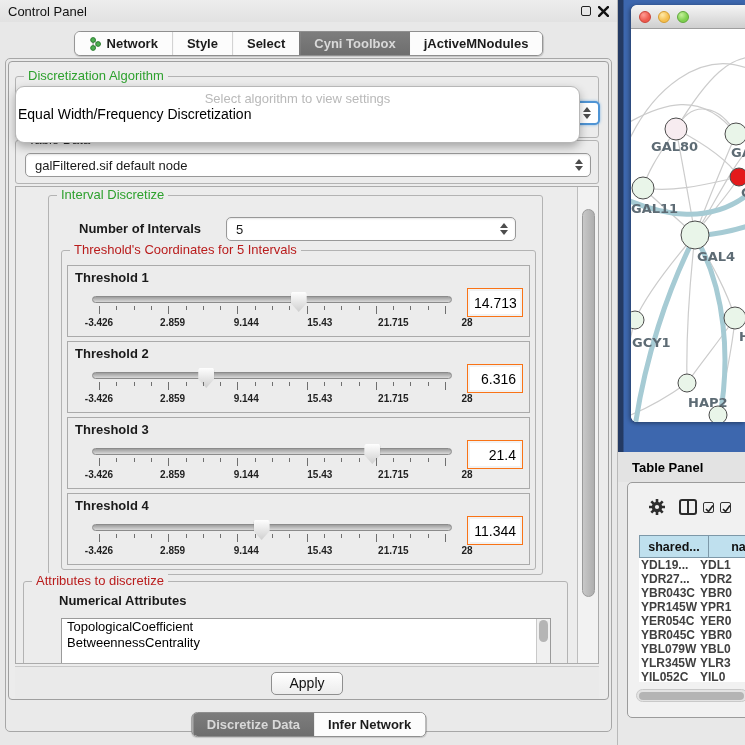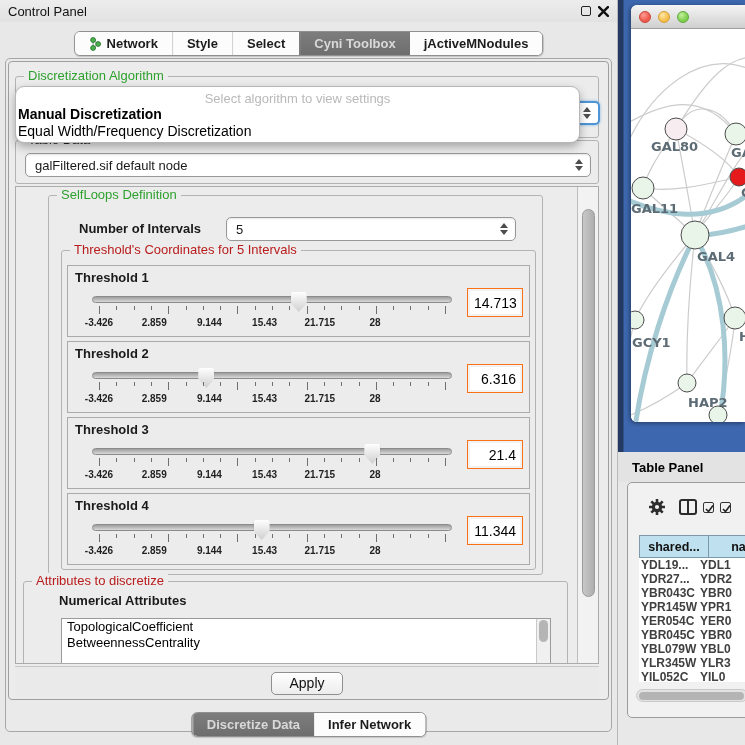--- a/index.html
+++ b/index.html
@@ -58,21 +58,21 @@
 
   .thr-panel { position:relative; margin:0 5px 4px 5px; height:72px; border:1px solid #aaaaaa; background:#ececec; }
   .thr-panel:first-child { margin-top:14px; }
   .thr-label { position:absolute; left:7px; top:4px; font-weight:700; font-size:13px; }
   .slider-zone { position:absolute; left:24px; top:26px; width:362px; height:44px; }
   .track { position:absolute; left:0; top:4px; width:360px; height:7px; border-radius:4px; background:linear-gradient(#9d9d9d,#d9d9d9); border:1px solid #8b8b8b; }
   .thumb { position:absolute; top:0; width:16px; height:20px; background:linear-gradient(#fefefe,#cfcfcf); clip-path:polygon(8% 0,92% 0,100% 10%,100% 55%,50% 100%,0 55%,0 10%); filter:drop-shadow(0 0 1px #777); }
   .ticks { position:absolute; left:7px; top:14px; width:346px; height:9px; }
   .tick { position:absolute; top:0; width:1px; height:4px; background:#6f6f6f; }
   .tick.major { height:8px; }
-  .ticklabels { position:absolute; left:7px; top:25px; width:276px; height:12px; }
+  .ticklabels { position:absolute; left:7px; top:25px; width:368px; height:12px; }
   .ticklabel { position:absolute; transform:translateX(-50%); font-size:10px; font-weight:700; color:#1f1f1f; white-space:nowrap; }
   .thr-value { position:absolute; right:6px; top:22px; width:56px; height:29px; background:#fff; border:1px solid #f97316; box-shadow:inset 0 0 0 2px #f2f2f2; font-family:"Liberation Sans",sans-serif; font-size:14px; text-align:right; padding:0 6px; color:#000; }
 
   .attr-box { left:7px; top:394px; width:545px; height:92px; }
   .attr-list-title { position:absolute; left:35px; top:11px; font-weight:700; font-size:13px; }
   .attr-list { position:absolute; left:37px; top:36px; width:490px; height:46px; background:#fff; border:1px solid #9a9a9a; overflow:hidden; }
   .attr-item { font-size:13px; line-height:16px; padding-left:5px; color:#000; white-space:nowrap; }
   .attr-scroll { position:absolute; right:0; top:0; width:14px; height:46px; background:#f0f0f0; border-left:1px solid #c9c9c9; }
   .attr-thumb { position:absolute; left:2px; top:1px; width:9px; height:22px; border-radius:5px; background:#b5b5b5; }
 
@@ -173,41 +173,40 @@
             <span class="stepper">
                 <span class="tri-up"></span>
                 <span class="tri-down"></span>
               </span>
           </div>
         </div>
 
         <div class="algo-popup">
           <div class="popup-placeholder">Select algorithm to view settings</div>
           <div id="popup-options">
-              <div class="popup-opt bold">Manual Discretization</div>
               <div class="popup-opt">Equal Width/Frequency Discretization</div>
             </div>
         </div>
 
         <div class="titled-box table-box">
           <span class="box-title" style="color:#222">Table Data</span>
           <div class="combo tabledata-combo">
             <span>galFiltered.sif default node</span>
             <span class="stepper">
                 <span class="tri-up"></span>
                 <span class="tri-down"></span>
               </span>
           </div>
         </div>
 
         <div class="scrollwrap">
           <div class="viewport">
 
             <div class="titled-box interval-box">
-              <span class="box-title t-green">SelfLoops Definition</span>
+              <span class="box-title t-green">Interval Discretize</span>
               <span class="count-label">Number of Intervals</span>
               <div class="combo count-combo">
                 <span>5</span>
                 <span class="stepper">
                     <span class="tri-up"></span>
                     <span class="tri-down"></span>
                   </span>
               </div>
               <div class="titled-box thresh-box">
                 <span class="box-title t-blue">Threshold's Coordinates for 5 Intervals</span>

